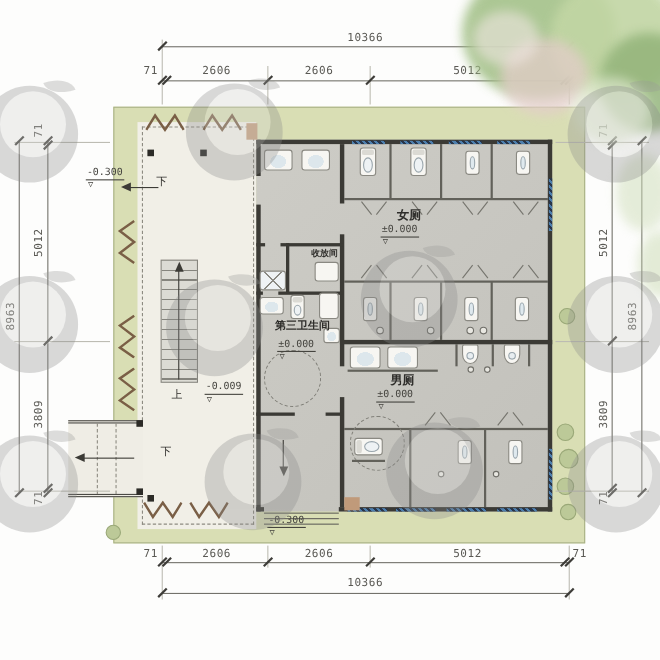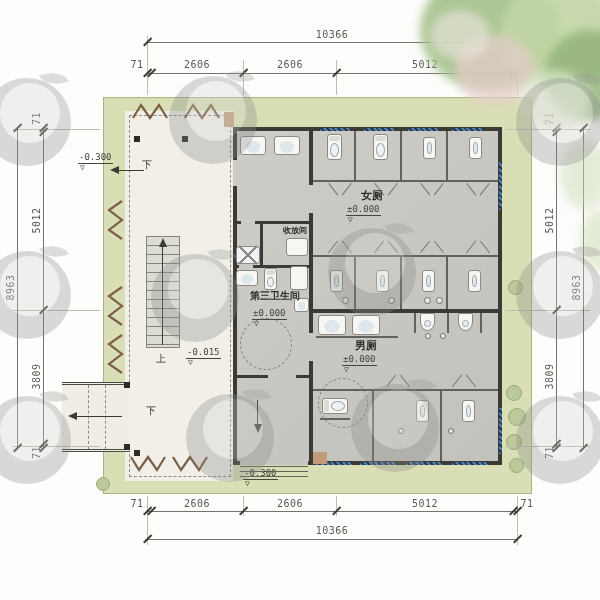--- a/index.html
+++ b/index.html
@@ -228,21 +228,21 @@
 
   <div class="zh" style="left:346px;top:338px;width:40px">男厕</div>
   <div class="lvl" style="left:342px;top:354px"><span class="t">±0.000</span><span class="tri">▽</span></div>
 
   <div class="zh" style="left:240px;top:289px;width:70px;font-size:10px">第三卫生间</div>
   <div class="lvl" style="left:252px;top:308px"><span class="t">±0.000</span><span class="tri">▽</span></div>
 
   <div class="zh" style="left:278px;top:225px;width:34px;font-size:8px">收放间</div>
 
   <div class="lvl" style="left:78px;top:152px"><span class="t">-0.300</span><span class="tri">▽</span></div>
-  <div class="lvl" style="left:186px;top:347px"><span class="t">-0.015</span><span class="tri">▽</span></div>
+  <div class="lvl" style="left:186px;top:347px"><span class="t">-0.009</span><span class="tri">▽</span></div>
   <div class="lvl" style="left:243px;top:468px"><span class="t">-0.300</span><span class="tri">▽</span></div>
 
   <div class="zh" style="left:142px;top:158px;font-size:10px;font-weight:normal">下</div>
   <div class="zh" style="left:146px;top:404px;font-size:10px;font-weight:normal">下</div>
   <div class="zh" style="left:156px;top:352px;font-size:10px;font-weight:normal">上</div>
 
   <div class="ext" style="left:147px;top:36px;width:1px;height:59px"></div>
   <div class="ext" style="left:243px;top:60px;width:1px;height:35px"></div>
   <div class="ext" style="left:336px;top:60px;width:1px;height:35px"></div>
   <div class="ext" style="left:517px;top:36px;width:1px;height:59px"></div>

